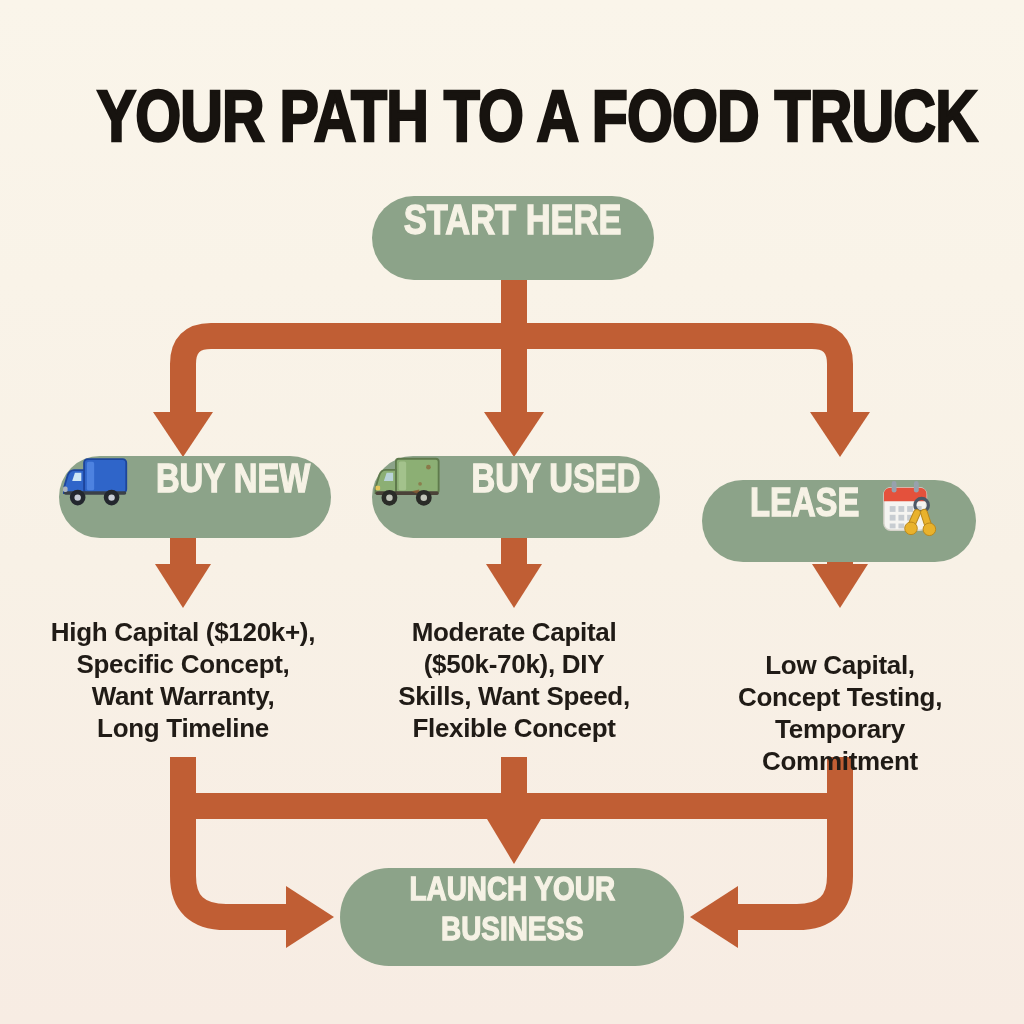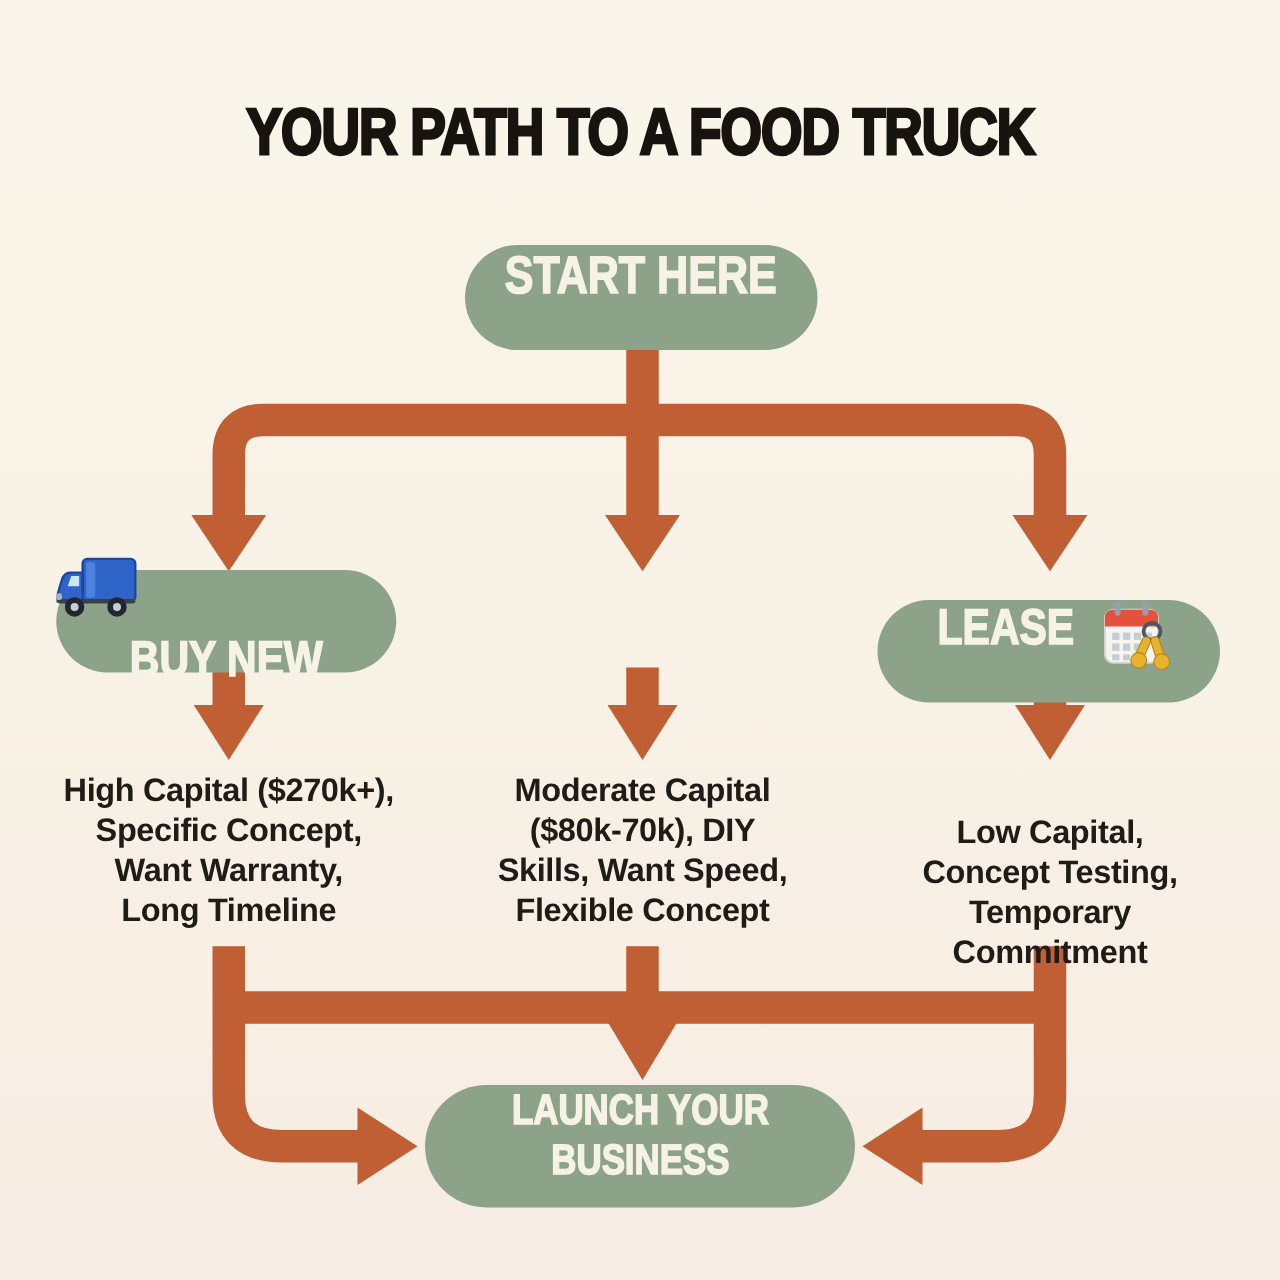--- a/index.html
+++ b/index.html
@@ -15,21 +15,21 @@
   body{font-family:"Liberation Sans",sans-serif;}
   .canvas{
     position:relative;
     width:1024px;height:1024px;
     overflow:hidden;
     background:linear-gradient(180deg,var(--background_top) 0%,#f8f1e6 55%,var(--background_bottom) 100%);
   }
   .page-title{
     position:absolute;left:0;top:80px;width:1024px;
     text-align:center;
-    font-size:52px;font-weight:700;line-height:1;
+    font-size:72px;font-weight:700;line-height:1;
     color:var(--title_text);
     letter-spacing:-1px;
     white-space:nowrap;
   }
   .cond{
     display:inline-block;
     transform:scaleX(0.82);
     transform-origin:50% 50%;
   }
   .page-title .cond{-webkit-text-stroke:2.5px var(--title_text);}
@@ -47,21 +47,21 @@
     font-weight:700;
     letter-spacing:0px;
     -webkit-text-stroke:1.3px var(--node_text);
     white-space:pre-line;
     text-align:center;
   }
   .pill-start{left:372px;top:196px;width:282px;height:84px;border-radius:42px;}
   .pill-start .pill-label{font-size:42px;}
   .pill-branch{top:456px;height:82px;border-radius:41px;}
   .pill-branch .pill-label{font-size:40px;}
-  .pill-buy-new{left:45px;width:272px;flex-direction:column;}
+  .pill-buy-new{left:59px;width:272px;}
   .pill-buy-used{left:372px;width:288px;}
   .pill-lease{left:702px;width:274px;margin-top:24px;}
   .pill-launch{left:340px;top:868px;width:344px;height:98px;border-radius:49px;}
   .pill-launch .pill-label{font-size:34px;line-height:1.18;}
   .node-icon{flex:0 0 auto;}
   .desc{
     position:absolute;z-index:2;top:616px;width:340px;
     text-align:center;
     font-size:26px;font-weight:700;line-height:32px;
     color:var(--body_text);
@@ -118,20 +118,38 @@
       <rect x="1" y="38" width="68" height="4" rx="2" fill="#3a4048"></rect>
       <rect x="0" y="33" width="5" height="6" rx="2" fill="#aab3bf"></rect>
       <circle cx="16" cy="45" r="8.5" fill="#23272e"></circle>
         <circle cx="16" cy="45" r="3.5" fill="#c8cdd6"></circle>
       <circle cx="53" cy="45" r="8.5" fill="#23272e"></circle>
         <circle cx="53" cy="45" r="3.5" fill="#c8cdd6"></circle>
     </svg>
     <span class="cond pill-label">BUY NEW</span>
   </div>
 
+  <div class="pill pill-branch pill-buy-used">
+    <svg class="node-icon" width="70" height="52" viewBox="0 0 72 56" aria-hidden="true">
+      <rect x="23" y="3" width="46" height="37" rx="3" fill="#8caf74" stroke="#5f7a4c" stroke-width="2"></rect>
+      <rect x="26" y="6" width="8" height="31" rx="2" fill="#a3c28c"></rect>
+      <circle cx="58" cy="12" r="2.5" fill="#8a6b3f" opacity="0.8"></circle>
+      <circle cx="49" cy="30" r="2" fill="#8a6b3f" opacity="0.7"></circle>
+      <path d="M23 15 H12 Q7 15 5 21 L2 31 Q1 34 1 37 V40 H23 Z" fill="#8caf74" stroke="#5f7a4c" stroke-width="2"></path>
+      <path d="M13 18 h7 v9 h-10 z" fill="#b9d3d8"></path>
+      <rect x="1" y="38" width="68" height="4" rx="2" fill="#4a4238"></rect>
+      <path d="M40 38 q4 3 9 2 l-1 -4 z" fill="#8a5a32" opacity="0.8"></path>
+      <rect x="1" y="32" width="5" height="5" rx="1.5" fill="#e4c65a"></rect>
+      <circle cx="16" cy="45" r="8.5" fill="#2a2c28"></circle>
+        <circle cx="16" cy="45" r="3.5" fill="#c2c6ba"></circle>
+      <circle cx="53" cy="45" r="8.5" fill="#2a2c28"></circle>
+        <circle cx="53" cy="45" r="3.5" fill="#c2c6ba"></circle>
+    </svg>
+    <span class="cond pill-label">BUY USED</span>
+  </div>
 
   <div class="pill pill-branch pill-lease">
     <span class="cond pill-label">LEASE</span>
     <svg class="node-icon" width="58" height="58" viewBox="0 0 60 60" aria-hidden="true">
       <rect x="2" y="8" width="44" height="44" rx="7" fill="#f5f4f1" stroke="#d7d4cc" stroke-width="1.5"></rect>
       <path d="M2 15 q0 -7 7 -7 h30 q7 0 7 7 v7 H2 Z" fill="#e4513c"></path>
       <rect x="10" y="1" width="5" height="12" rx="2.5" fill="#97a1ad"></rect>
       <rect x="33" y="1" width="5" height="12" rx="2.5" fill="#97a1ad"></rect>
       <g fill="#c7ccd1">
         <rect x="8" y="27" width="6" height="6"></rect>
@@ -147,26 +165,26 @@
       <circle cx="41" cy="26" r="7" fill="none" stroke="#4c5866" stroke-width="3.2"></circle>
       <g fill="#e9b22c" stroke="#b8871c" stroke-width="1">
         <rect x="30" y="30" width="7" height="20" rx="3.5" transform="rotate(24 33.5 40)"></rect>
         <circle cx="30" cy="50" r="6.5"></circle>
         <rect x="42" y="30" width="7" height="21" rx="3.5" transform="rotate(-18 45.5 40)"></rect>
         <circle cx="49" cy="51" r="6.5"></circle>
       </g>
     </svg>
   </div>
 
-  <div class="desc desc-1">High Capital ($270k+),
+  <div class="desc desc-1">High Capital ($120k+),
 Specific Concept,
 Want Warranty,
 Long Timeline</div>
   <div class="desc desc-2">Moderate Capital
-($80k-70k), DIY
+($50k-70k), DIY
 Skills, Want Speed,
 Flexible Concept</div>
   <div class="desc desc-3">Low Capital,
 Concept Testing,
 Temporary
 Commitment</div>
 
   <div class="pill pill-launch">
     <span class="cond pill-label">LAUNCH YOUR
 BUSINESS</span>

